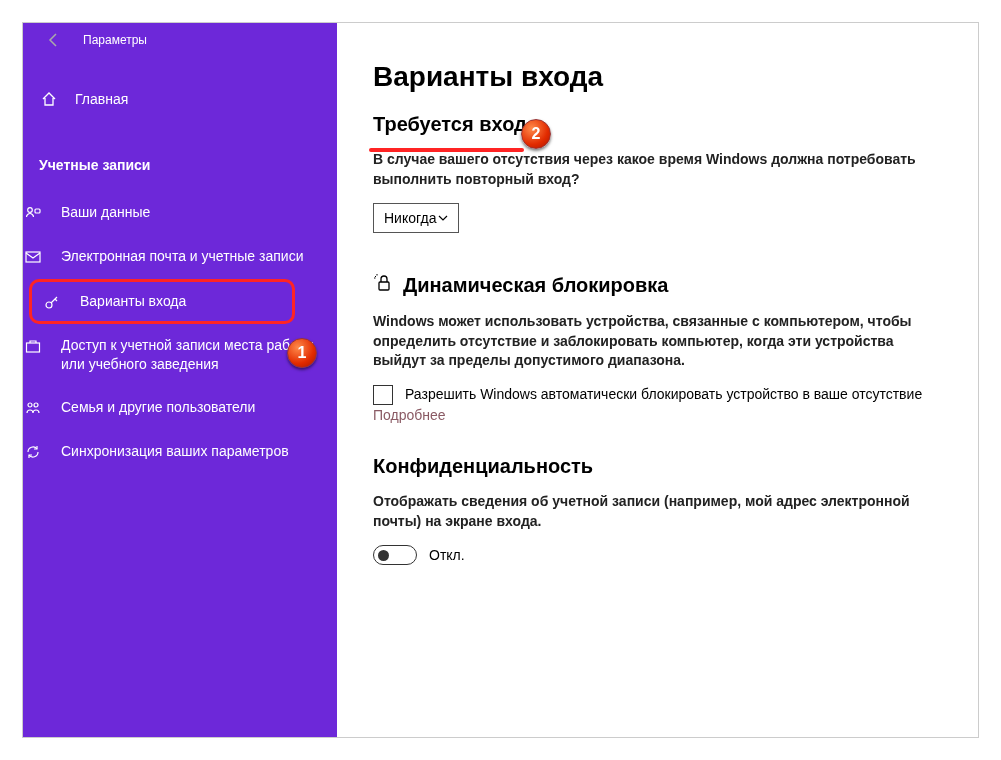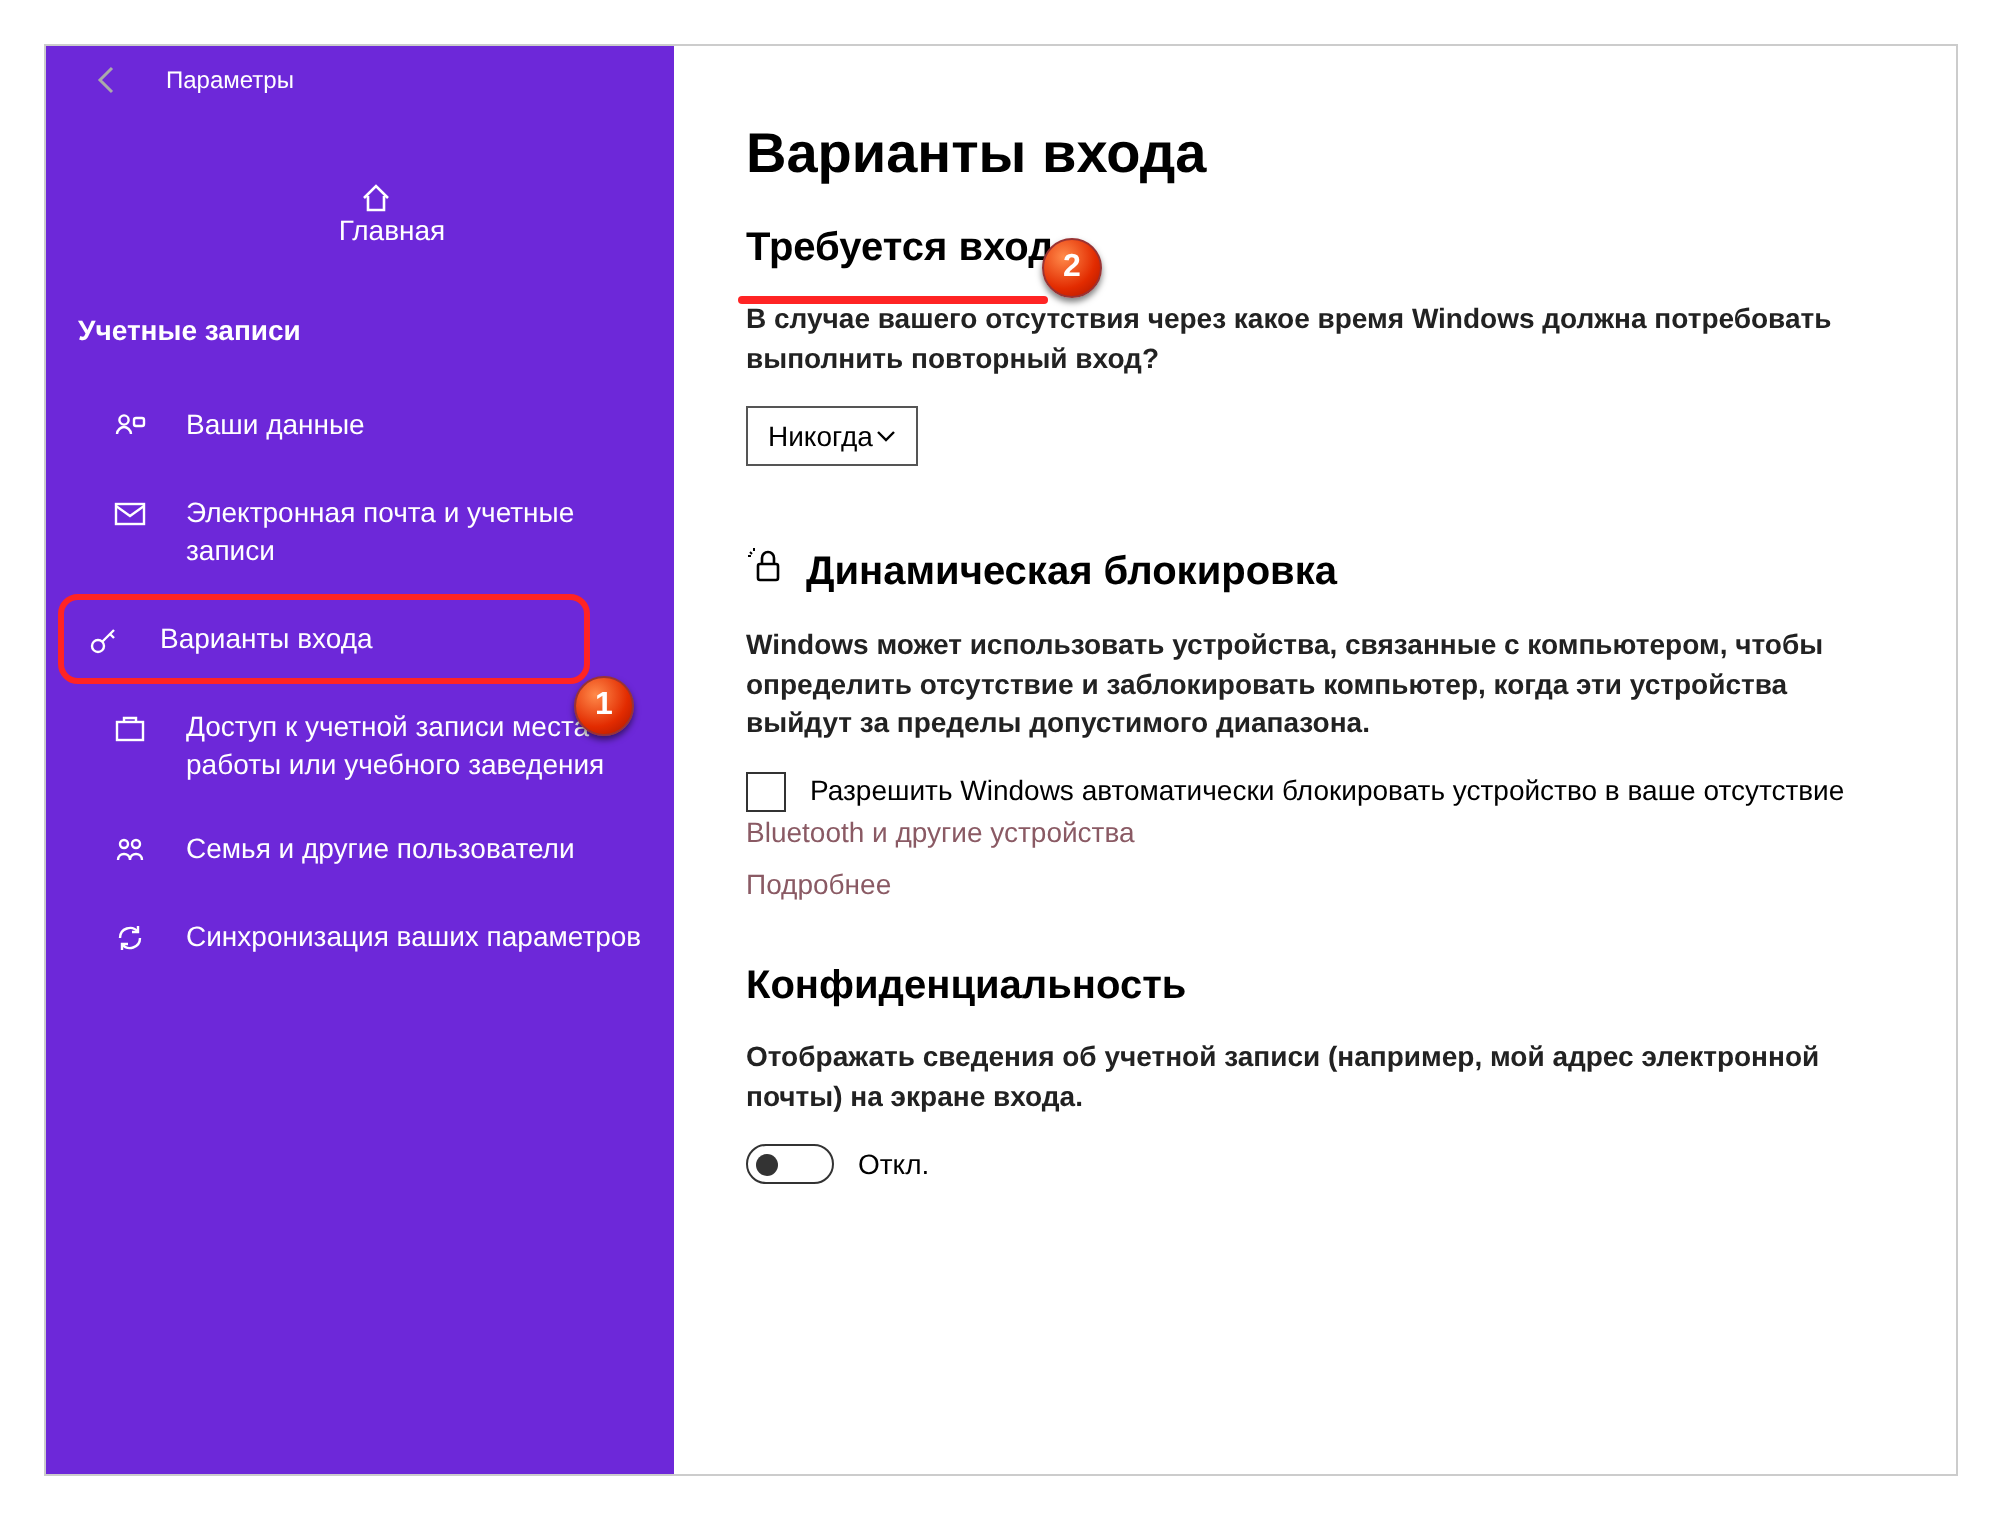--- a/index.html
+++ b/index.html
@@ -5,29 +5,29 @@
   * { margin: 0; padding: 0; box-sizing: border-box; }
   html, body { width: 1001px; height: 760px; overflow: hidden; font-family: "Segoe UI", Tahoma, sans-serif; background: #fff; }
   .wrap { position: absolute; left: 22px; top: 22px; width: 957px; height: 716px; border: 1px solid #ccc; background: #fff; }
   .sidebar { position: absolute; left: 0; top: 0; width: 314px; height: 100%; background: #6d28d9; color: #fff; }
   .titlebar { height: 34px; display: flex; align-items: center; padding-left: 16px; }
   .back-btn { width: 30px; height: 30px; display:flex; align-items:center; justify-content:center; color:#bbb; }
   .title { font-size: 12px; color: #fff; margin-left: 14px; }
   .win-controls { position: absolute; right: 0; top: 0; height: 34px; display: flex; }
   .wc { width: 46px; height: 34px; display:flex; align-items:center; justify-content:center; color:#666; }
   .wc svg { width:10px; height:10px; }
-  .home-row { display:flex; align-items:center; height: 40px; padding-left: 16px; margin-top: 34px; flex-direction: column; }
+  .home-row { display:flex; align-items:flex-start; height: 40px; padding-left: 16px; margin-top: 34px; }
   .home-row .ic { width: 20px; display:flex; justify-content:center; }
   .home-row .lbl { margin-left: 16px; font-size: 14px; }
   .search { margin: 14px 16px 0 16px; height: 34px; border: 1px solid #7a7a7a; background: #2b2b2b; display:flex; align-items:center; padding: 0 10px; justify-content: space-between; }
   .search input { background: transparent; border: none; color: #cfcfcf; font-size: 14px; outline: none; flex:1; }
   .search .sicon { color:#cfcfcf; }
   .cat-title { font-size: 14px; font-weight: 600; padding: 26px 16px 18px 16px; }
   .nav { }
-  .nav-item { display:flex; align-items:flex-start; padding: 12px 14px 12px 32px; cursor:pointer; min-height: 44px; }
+  .nav-item { display:flex; align-items:flex-start; padding: 12px 14px 12px 0; cursor:pointer; min-height: 44px; }
   .nav-item .ic { width: 20px; min-width:20px; display:flex; justify-content:center; padding-top:2px; color:#fff; }
   .nav-item .lbl { margin-left: 18px; font-size: 14px; line-height: 1.35; }
   .nav-item.selected { border: 3px solid #ff2424; border-radius: 10px; margin: 0 42px 0 6px; padding: 10px 10px 10px 10px; }
   .marker { position:absolute; width: 30px; height:30px; border-radius:50%; background: radial-gradient(circle at 35% 30%, #ff8a4a, #e22b00 60%, #a81400); border:1px solid #933; display:flex; align-items:center; justify-content:center; color:#fff; font-weight:bold; font-size:16px; box-shadow: 0 2px 3px rgba(0,0,0,.5); }
   .marker.m1 { left: 264px; top: 315px; }
   .marker.m2 { left: 498px; top: 96px; }
   .underline-red { position:absolute; left: 346px; top: 125px; width: 155px; height: 4px; background:#ff2424; border-radius:2px; }
 
   .content { position:absolute; left: 326px; top: 0; right: 0; bottom: 0; background: #fff; color:#000; padding: 38px 24px 0 24px; overflow:hidden; }
   .h1 { font-size: 28px; font-weight: 600; margin-bottom: 20px; }
@@ -170,21 +170,20 @@
             <path d="M8 9V6a3 3 0 0 1 6 0v3" fill="none" stroke="#000" stroke-width="1.3"></path>
             <path d="M2 3l1 1M4 1l0 1.5M1 5h1.5" stroke="#000" stroke-width="1"></path>
           </svg></span>
       <span>Динамическая блокировка</span>
     </div>
     <div class="para">Windows может использовать устройства, связанные с компьютером, чтобы определить отсутствие и заблокировать компьютер, когда эти устройства выйдут за пределы допустимого диапазона.</div>
     <div class="chk-row">
       <span class="box"></span>
       <span class="txt">Разрешить Windows автоматически блокировать устройство в ваше отсутствие</span>
     </div>
-    <a class="link">Bluetooth и другие устройства</a>
     <a class="link">Подробнее</a>
 
     <div class="section-gap"></div>
     <div class="h2">Конфиденциальность</div>
     <div class="para">Отображать сведения об учетной записи (например, мой адрес электронной почты) на экране входа.</div>
     <div class="toggle-row">
       <div class="toggle">
           <div class="knob"></div>
         </div>
       <span class="toggle-lbl">Откл.</span>

